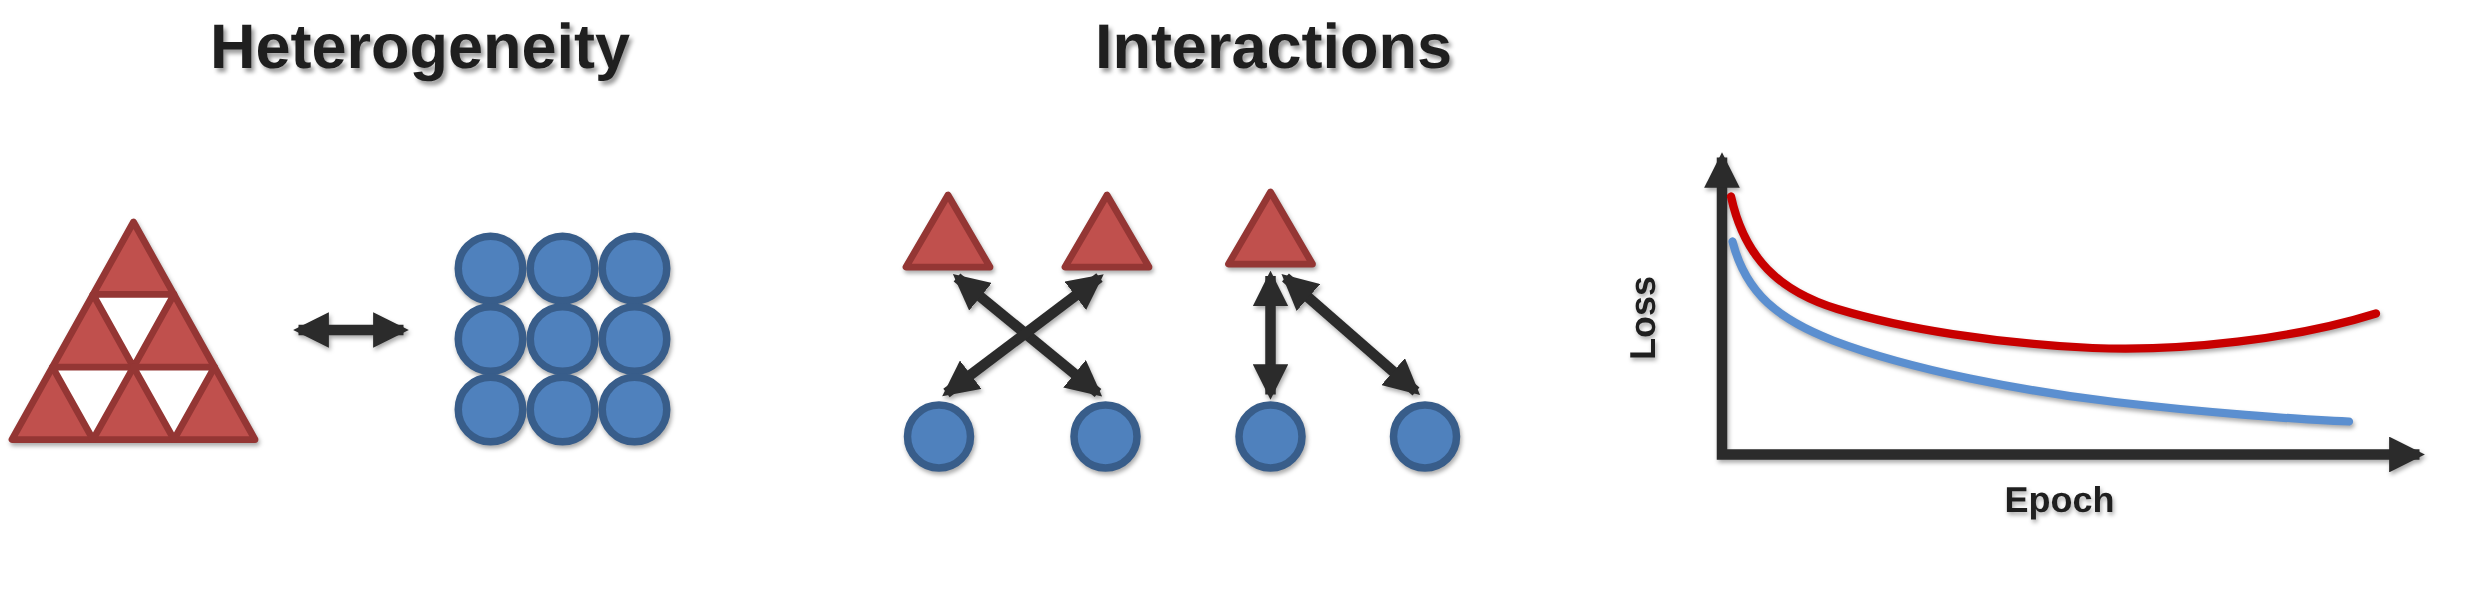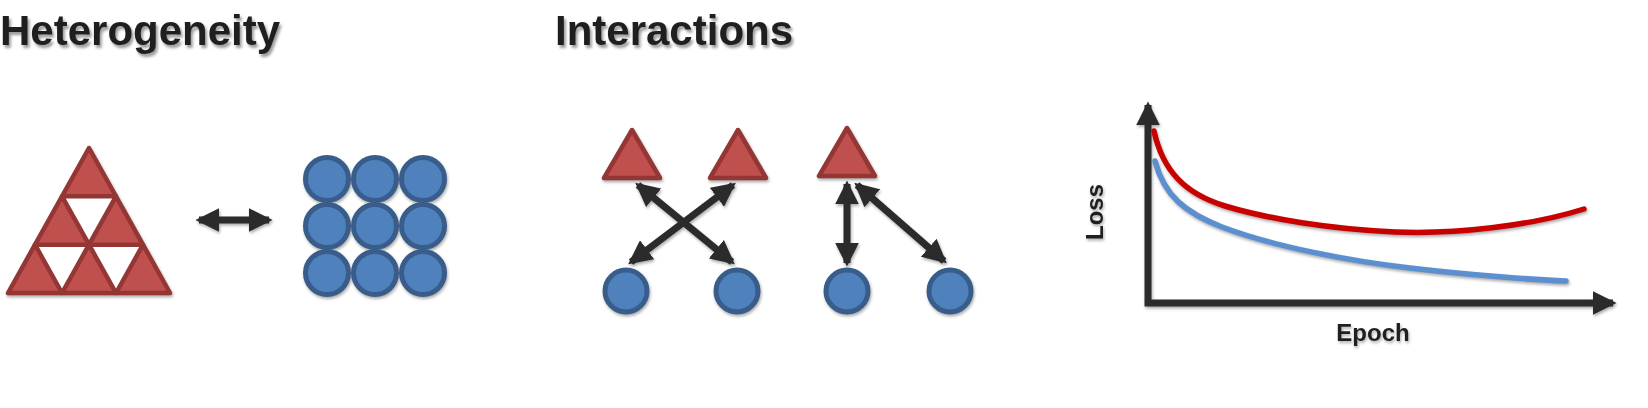--- a/index.html
+++ b/index.html
@@ -15,26 +15,26 @@
     height: 408px;
     background: var(--background, #ffffff);
   }
   .panel-title {
     position: absolute;
     top: 4px;
     font-size: 42px;
     line-height: 54px;
     font-weight: bold;
     color: var(--title-text, #1f1f1f);
-    text-align: left;
+    text-align: right;
     text-shadow: 2px 3px 3px rgba(0,0,0,0.40);
     white-space: nowrap;
   }
   #title-heterogeneity { left: 0px;    width: 420px; }
-  #title-interactions  { left: 555px;  width: 400px; }
+  #title-interactions  { left: 568px;  width: 400px; }
   #title-learning      { left: 1175px; width: 400px; }
 
   svg.layer {
     position: absolute;
     overflow: visible;
     filter: drop-shadow(1.5px 2.5px 1.5px rgba(0,0,0,0.33));
   }
   #layer-heterogeneity { left: 0px;    top: 90px;  }
   #layer-interactions  { left: 555px;  top: 100px; }
   #layer-learning      { left: 1060px; top: 85px;  }

